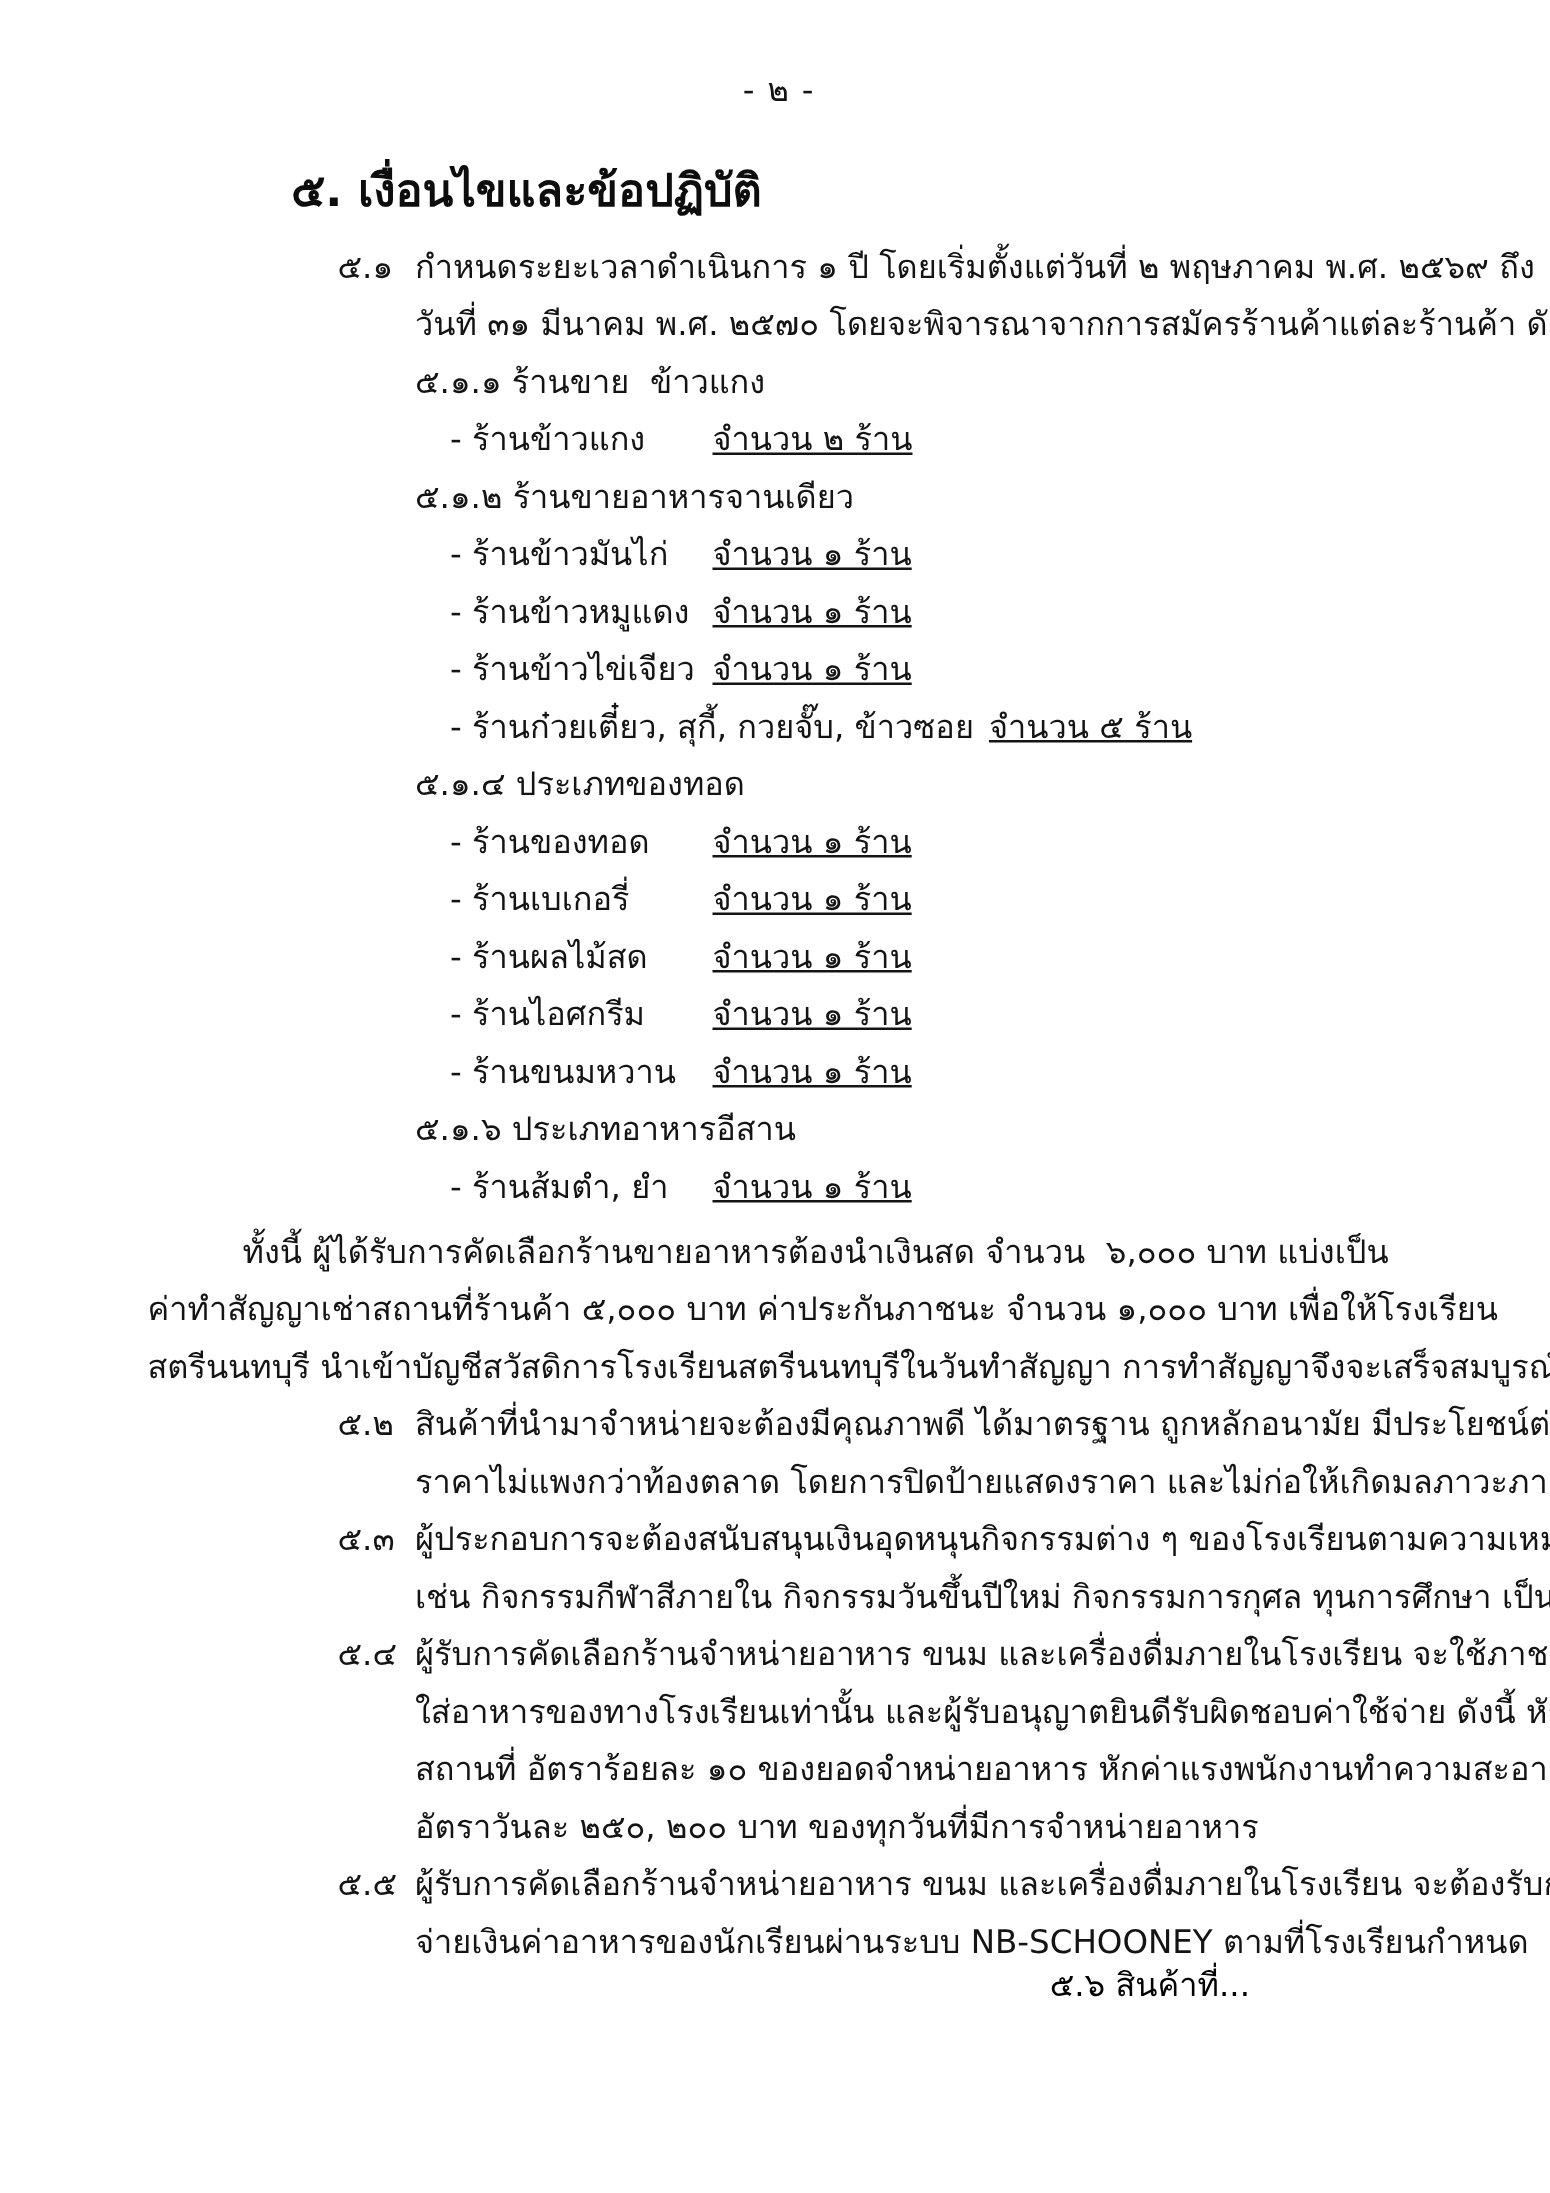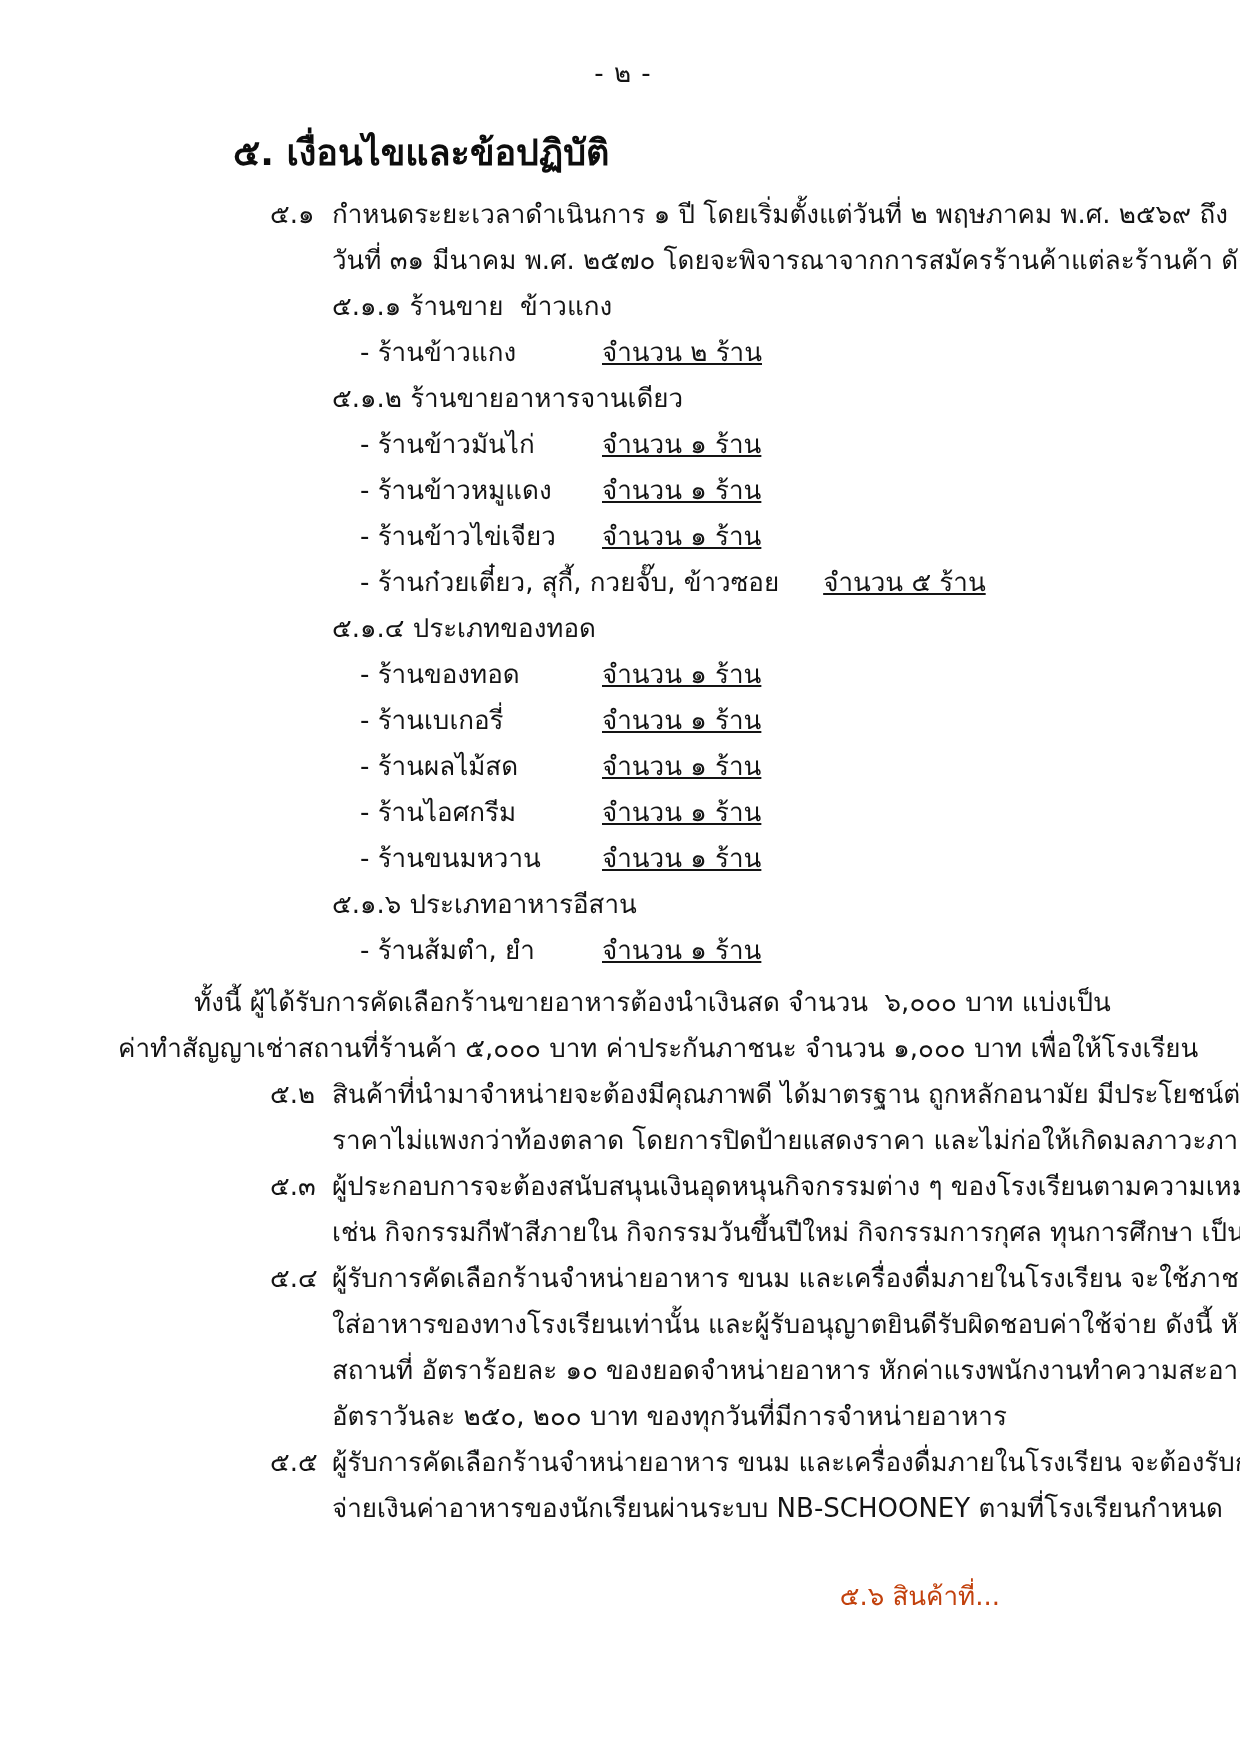--- a/index.html
+++ b/index.html
@@ -66,21 +66,20 @@
     margin-top: 20px;
   }
   .i-sub {         
     margin-left: 214px;
     margin-top: 20px;
   }
   .i-item {        
     margin-left: 242px;
     margin-top: 20px;
     display: flex;
-    gap: 32px;
   }
   .i-item .name {
     width: 210px;
     flex: 0 0 210px;
   }
   .i-item .count {
     flex: 0 0 auto;
     text-decoration: underline;
   }
   .i-item.wide .name {
@@ -90,25 +89,24 @@
   }
   .para-first {
     margin-left: 76px;
     margin-top: 26px;
   }
   .para-rest {
     margin-left: 0px;
     margin-top: 20px;
   }
   .tail {
-    margin-top: 54px;
     text-align: right;
     padding-right: 128px;
     font-size: 26px;
-    color: #c2410c;
+    color: #000000;
   }
 </style>
 </head>
 <body>
 
 <div class="page">
   <div class="content">
 
     <div class="page-number line">- ๒ -</div>
 
@@ -169,20 +167,21 @@
     </div>
 
     <div class="i-sub line"><span>๕.๑.๖</span> <span>ประเภทอาหารอีสาน</span></div>
     <div class="i-item">
       <span class="line name">- ร้านส้มตำ, ยำ</span>
       <span class="line count">จำนวน ๑ ร้าน</span>
     </div>
 
     <div class="para-first line">ทั้งนี้ ผู้ได้รับการคัดเลือกร้านขายอาหารต้องนำเงินสด จำนวน  ๖,๐๐๐ บาท แบ่งเป็น</div>
     <div class="para-rest line">ค่าทำสัญญาเช่าสถานที่ร้านค้า ๕,๐๐๐ บาท ค่าประกันภาชนะ จำนวน ๑,๐๐๐ บาท เพื่อให้โรงเรียน</div>
+    <div class="para-rest line">สตรีนนทบุรี นำเข้าบัญชีสวัสดิการโรงเรียนสตรีนนทบุรีในวันทำสัญญา การทำสัญญาจึงจะเสร็จสมบูรณ์</div>
 
     <div class="i-num">
       <span class="line num">๕.๒</span>
       <span class="line txt">สินค้าที่นำมาจำหน่ายจะต้องมีคุณภาพดี ได้มาตรฐาน ถูกหลักอนามัย มีประโยชน์ต่อผู้บริโภค</span>
     </div>
     <div class="i-cont line">ราคาไม่แพงกว่าท้องตลาด โดยการปิดป้ายแสดงราคา และไม่ก่อให้เกิดมลภาวะภายในโรงเรียน</div>
 
     <div class="i-num">
       <span class="line num">๕.๓</span>
       <span class="line txt">ผู้ประกอบการจะต้องสนับสนุนเงินอุดหนุนกิจกรรมต่าง ๆ ของโรงเรียนตามความเหมาะสม</span>

